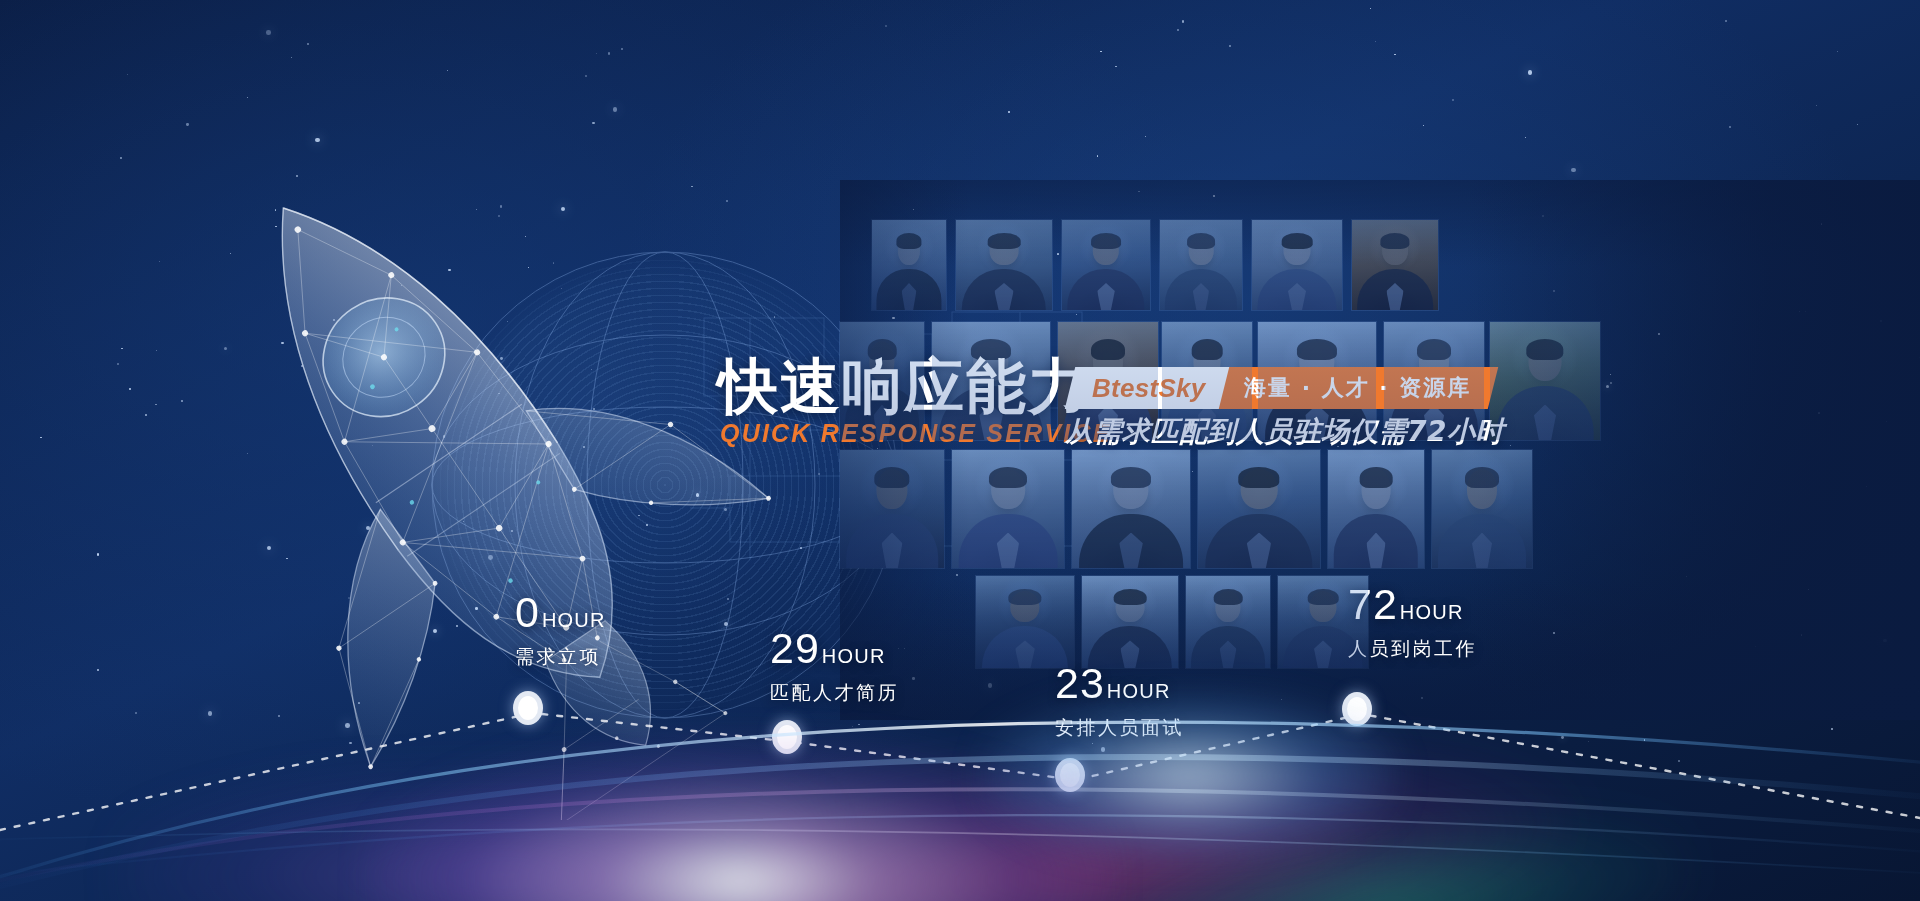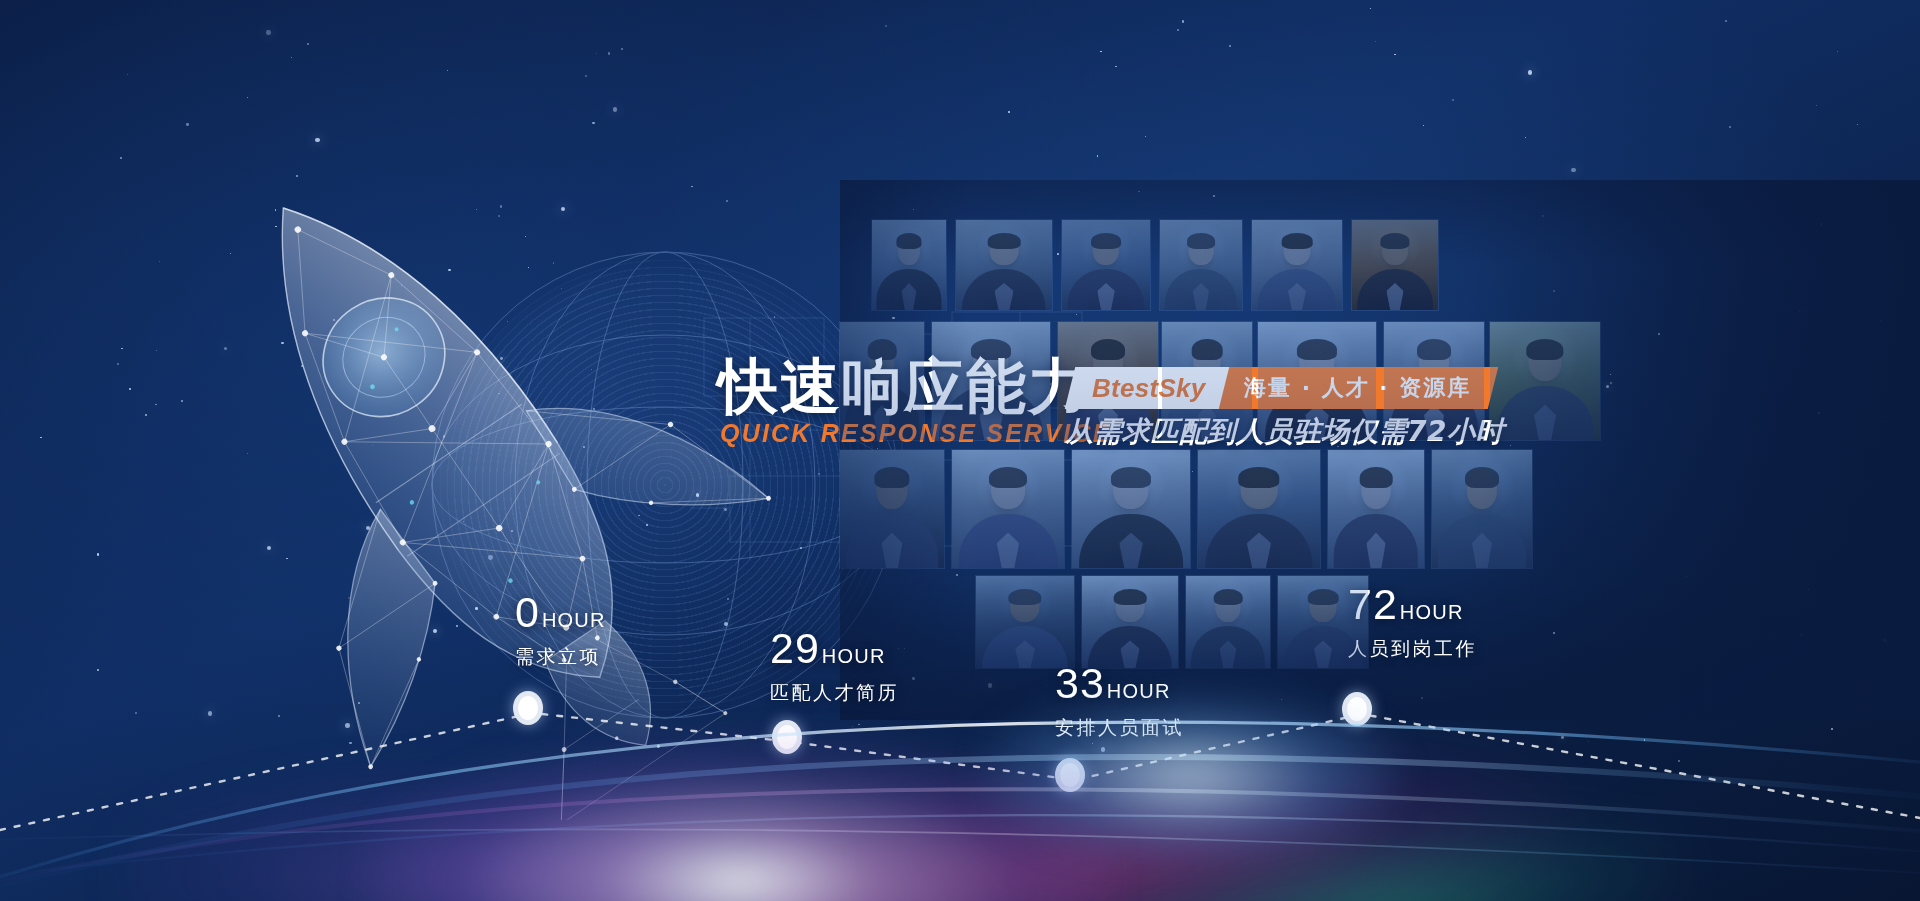--- a/index.html
+++ b/index.html
@@ -685,21 +685,21 @@
       <div class="tl-label" style="left: 770px; top: 624px;">
         <div style="display: flex; align-items: baseline;">
           <span class="tl-hours">29</span>
           <span class="tl-unit">HOUR</span>
         </div>
         <div class="tl-desc">匹配人才简历</div>
       </div>
       <div class="tl-node" style="left: 1055px; top: 758px;"></div>
       <div class="tl-label" style="left: 1055px; top: 659px;">
         <div style="display: flex; align-items: baseline;">
-          <span class="tl-hours">33</span>
+          <span class="tl-hours">23</span>
           <span class="tl-unit">HOUR</span>
         </div>
         <div class="tl-desc">安排人员面试</div>
       </div>
       <div class="tl-node" style="left: 1342px; top: 692px;"></div>
       <div class="tl-label" style="left: 1348px; top: 580px;">
         <div style="display: flex; align-items: baseline;">
           <span class="tl-hours">72</span>
           <span class="tl-unit">HOUR</span>
         </div>

